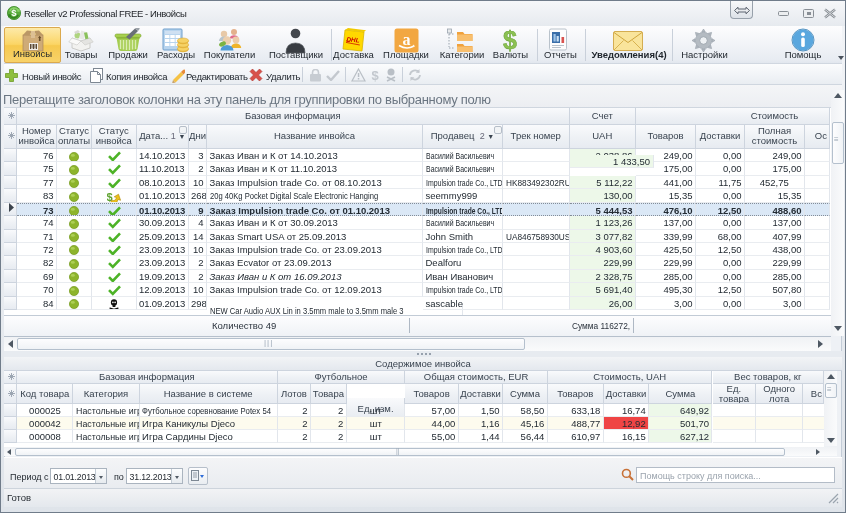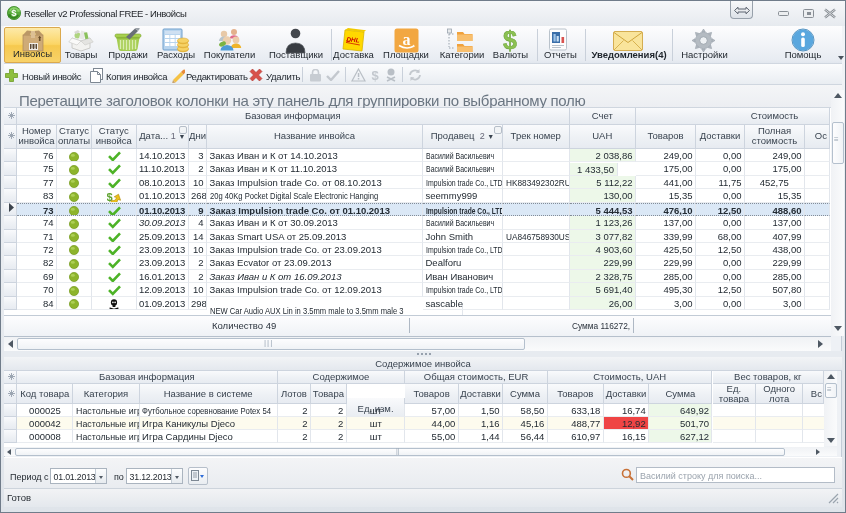--- a/index.html
+++ b/index.html
@@ -287,21 +287,21 @@
 <svg class="abs" style="left:385px;top:68px" width="12" height="14" viewBox="0 0 12 14">
 <circle cx="6" cy="4" r="3.5" fill="#b9bfc6"></circle>
     <path d="M2 9 l8 4 M10 9 l-8 4" stroke="#b9bfc6" stroke-width="1.6"></path>
 </svg>
 <div class="tb2sep" style="left:402px;"></div>
 <svg class="abs" style="left:408px;top:68px" width="14" height="14" viewBox="0 0 14 14">
 <path d="M2 7 a5 5 0 0 1 9 -2.5 M12 7 a5 5 0 0 1 -9 2.5" fill="none" stroke="#c3c8ce" stroke-width="1.8"></path>
 <path d="M11.5 1 v3.8 h-3.8 Z M2.5 13 v-3.8 h3.8 Z" fill="#c3c8ce"></path>
 </svg>
 <div class="abs" style="left:4px;top:85px;width:838px;height:23px;background:linear-gradient(#f4f5f7,#eceef2);border-bottom:1px solid #cfd6df;"></div>
-<div class="abs" style="left:19px;top:92px;color:#6b7682;font-size:15px;letter-spacing:-0.3px;">Перетащите заголовок колонки на эту панель для группировки по выбранному полю</div>
+<div class="abs" style="left:3px;top:92px;color:#6b7682;font-size:13px;letter-spacing:-0.3px;">Перетащите заголовок колонки на эту панель для группировки по выбранному полю</div>
 <div class="gridbox" style="left:4px;top:108px;width:827px;height:243px;border:none;background:#fff;"></div>
 <div class="hd" style="left:4px;top:108px;width:13px;height:16.5px;"></div>
 <svg class="abs" style="left:8px;top:112px" width="7" height="7" viewBox="0 0 9 9">
 <path d="M4.5 0 v9 M0 4.5 h9 M1.4 1.4 l6.2 6.2 M7.6 1.4 l-6.2 6.2" stroke="#9aa4b0" stroke-width="1.2"></path>
 <circle cx="4.5" cy="4.5" r="1.8" fill="#9aa4b0"></circle>
   </svg>
 <div class="hd" style="left:17px;top:108px;width:552.5px;height:16.5px;">
     <div class="hdt">
       <span>Базовая информация</span>
     </div>
@@ -430,21 +430,21 @@
 <div class="cl" style="left:92px;top:162.42px;width:44.5px;height:13.42px;">
     <div style="text-align:center;"><svg width="13" height="11" viewBox="0 0 13 11">
         <path d="M1 5.2 L4.8 9 L12 1.4" fill="none" stroke="#4db327" stroke-width="2.6"></path>
       </svg></div>
   </div>
 <div class="cl" style="left:136.5px;top:162.42px;width:52.5px;height:13.42px;"><span style="letter-spacing:-0.15px;">11.10.2013</span></div>
 <div class="cr" style="left:189px;top:162.42px;width:18px;height:13.42px;">2</div>
 <div class="cl" style="left:207px;top:162.42px;width:216px;height:13.42px;">Заказ Иван и К от 11.10.2013</div>
 <div class="cl" style="left:423px;top:162.42px;width:80px;height:13.42px;"><span style="display:inline-block;transform:scaleX(0.73);transform-origin:0 0;white-space:nowrap;">Василий Васильевич</span></div>
 <div class="cl" style="left:503px;top:162.42px;width:66.5px;height:13.42px;"></div>
-<div class="cr grn" style="left:569.5px;top:163px;width:48px;height:13.42px;text-align:right;">1 433,50</div>
+<div class="cr grn" style="left:569.5px;top:155px;width:84px;height:13.42px;text-align:right;">1 433,50</div>
 <div class="cr" style="left:636px;top:162.42px;width:60px;height:13.42px;">175,00</div>
 <div class="cr" style="left:696px;top:162.42px;width:49px;height:13.42px;">0,00</div>
 <div class="cr" style="left:745px;top:162.42px;width:60px;height:13.42px;">175,00</div>
 <div class="cl" style="left:805px;top:162.42px;width:25px;height:13.42px;"></div>
 <div class="hd" style="left:4px;top:175.84px;width:13px;height:13.42px;"></div>
 <div class="cr" style="left:17px;top:175.84px;width:40px;height:13.42px;">77</div>
 <div class="cl" style="left:57px;top:175.84px;width:35px;height:13.42px;">
     <div style="text-align:center;"><svg width="10" height="10" viewBox="0 0 10 10" style="margin-top:0.5px;">
         <circle cx="5" cy="5" r="4.6" fill="#8db42c"></circle>
         <circle cx="5" cy="5" r="4.6" fill="none" stroke="#74991c" stroke-width="0.7"></circle>
@@ -524,21 +524,21 @@
         <circle cx="5" cy="5" r="4.6" fill="#8db42c"></circle>
         <circle cx="5" cy="5" r="4.6" fill="none" stroke="#74991c" stroke-width="0.7"></circle>
         <ellipse cx="3.8" cy="3.4" rx="2" ry="1.4" fill="#adcf56"></ellipse>
       </svg></div>
   </div>
 <div class="cl" style="left:92px;top:216.1px;width:44.5px;height:13.42px;">
     <div style="text-align:center;"><svg width="13" height="11" viewBox="0 0 13 11">
         <path d="M1 5.2 L4.8 9 L12 1.4" fill="none" stroke="#4db327" stroke-width="2.6"></path>
       </svg></div>
   </div>
-<div class="cl" style="left:136.5px;top:216.1px;width:52.5px;height:13.42px;"><span style="letter-spacing:-0.15px;font-style:italic;">30.09.2013</span></div>
+<div class="cl" style="left:136.5px;top:216.1px;width:52.5px;height:13.42px;"><span style="letter-spacing:-0.15px;">30.09.2013</span></div>
 <div class="cr" style="left:189px;top:216.1px;width:18px;height:13.42px;">4</div>
 <div class="cl" style="left:207px;top:216.1px;width:216px;height:13.42px;">Заказ Иван и К от 30.09.2013</div>
 <div class="cl" style="left:423px;top:216.1px;width:80px;height:13.42px;"><span style="display:inline-block;transform:scaleX(0.73);transform-origin:0 0;white-space:nowrap;">Василий Васильевич</span></div>
 <div class="cl" style="left:503px;top:216.1px;width:66.5px;height:13.42px;"></div>
 <div class="cr grn" style="left:569.5px;top:216.1px;width:66.5px;height:13.42px;">1 123,26</div>
 <div class="cr" style="left:636px;top:216.1px;width:60px;height:13.42px;">137,00</div>
 <div class="cr" style="left:696px;top:216.1px;width:49px;height:13.42px;">0,00</div>
 <div class="cr" style="left:745px;top:216.1px;width:60px;height:13.42px;">137,00</div>
 <div class="cl" style="left:805px;top:216.1px;width:25px;height:13.42px;"></div>
 <div class="hd" style="left:4px;top:229.52px;width:13px;height:13.42px;"></div>
@@ -620,21 +620,21 @@
         <circle cx="5" cy="5" r="4.6" fill="#8db42c"></circle>
         <circle cx="5" cy="5" r="4.6" fill="none" stroke="#74991c" stroke-width="0.7"></circle>
         <ellipse cx="3.8" cy="3.4" rx="2" ry="1.4" fill="#adcf56"></ellipse>
       </svg></div>
   </div>
 <div class="cl" style="left:92px;top:269.78px;width:44.5px;height:13.42px;">
     <div style="text-align:center;"><svg width="13" height="11" viewBox="0 0 13 11">
         <path d="M1 5.2 L4.8 9 L12 1.4" fill="none" stroke="#4db327" stroke-width="2.6"></path>
       </svg></div>
   </div>
-<div class="cl" style="left:136.5px;top:269.78px;width:52.5px;height:13.42px;"><span style="letter-spacing:-0.15px;">16.01.2013</span></div>
+<div class="cl" style="left:136.5px;top:269.78px;width:52.5px;height:13.42px;"><span style="letter-spacing:-0.15px;">19.09.2013</span></div>
 <div class="cr" style="left:189px;top:269.78px;width:18px;height:13.42px;">2</div>
 <div class="cl" style="left:207px;top:269.78px;width:216px;height:13.42px;font-style:italic;">Заказ Иван и К от 16.09.2013</div>
 <div class="cl" style="left:423px;top:269.78px;width:80px;height:13.42px;">Иван Иванович</div>
 <div class="cl" style="left:503px;top:269.78px;width:66.5px;height:13.42px;"></div>
 <div class="cr grn" style="left:569.5px;top:269.78px;width:66.5px;height:13.42px;">2 328,75</div>
 <div class="cr" style="left:636px;top:269.78px;width:60px;height:13.42px;">285,00</div>
 <div class="cr" style="left:696px;top:269.78px;width:49px;height:13.42px;">0,00</div>
 <div class="cr" style="left:745px;top:269.78px;width:60px;height:13.42px;">285,00</div>
 <div class="cl" style="left:805px;top:269.78px;width:25px;height:13.42px;"></div>
 <div class="hd" style="left:4px;top:283.2px;width:13px;height:13.42px;"></div>
@@ -713,21 +713,21 @@
 <path d="M4.5 0 v9 M0 4.5 h9 M1.4 1.4 l6.2 6.2 M7.6 1.4 l-6.2 6.2" stroke="#9aa4b0" stroke-width="1.2"></path>
 <circle cx="4.5" cy="4.5" r="1.8" fill="#9aa4b0"></circle>
   </svg>
 <div class="hd" style="left:17px;top:370.5px;width:260.7px;height:13.8px;">
     <div class="hdt">
       <span>Базовая информация</span>
     </div>
   </div>
 <div class="hd" style="left:277.7px;top:370.5px;width:127.6px;height:13.8px;">
     <div class="hdt">
-      <span>Содержимое</span>
+      <span>Футбольное</span>
     </div>
   </div>
 <div class="hd" style="left:405.3px;top:370.5px;width:142.6px;height:13.8px;">
     <div class="hdt">
       <span>Общая стоимость, EUR</span>
     </div>
   </div>
 <div class="hd" style="left:547.9px;top:370.5px;width:164.6px;height:13.8px;">
     <div class="hdt">
       <span>Стоимость, UAH</span>
@@ -909,17 +909,17 @@
 <svg class="abs" style="left:191px;top:470px" width="8" height="11" viewBox="0 0 8 11">
 <rect x="0.5" y="0.5" width="7" height="10" fill="#eef2f6" stroke="#7d8894" stroke-width="1"></rect>
 <path d="M2 3 h4 M2 5 h4 M2 7 h4" stroke="#7d8894" stroke-width="0.8"></path>
   </svg>
 <div class="arr" style="left:200px;top:475px;border:2.5px solid transparent;border-top:3.5px solid #2e6dd9;border-bottom:none;"></div>
 <svg class="abs" style="left:621px;top:468px" width="13" height="13" viewBox="0 0 13 13">
 <circle cx="5.4" cy="5.4" r="3.9" fill="none" stroke="#c87137" stroke-width="1.6"></circle>
 <path d="M8.3 8.3 L12 12" stroke="#c87137" stroke-width="2"></path>
   </svg>
 <div class="abs" style="left:636px;top:466.5px;width:199px;height:16px;background:#fff;border:1px solid #b3bcc7;"></div>
-<div class="abs" style="left:640px;top:470.5px;color:#9aa3ad;font-size:9px;">Василий строку для поиска...</div>
+<div class="abs" style="left:640px;top:470.5px;color:#9aa3ad;font-size:9px;">Помощь строку для поиска...</div>
 <div class="abs" style="left:4px;top:488px;width:838px;height:19px;background:linear-gradient(#f2f3f5,#e4e8ed);border-top:1px solid #cdd4dc;"></div>
 <div class="abs" style="left:7px;top:492px;color:#1e242b;">Готов</div>
 <svg class="abs" style="left:828px;top:493px" width="11" height="11" viewBox="0 0 11 11">
 <path d="M10 1 L1 10 M10 5 L5 10 M10 9 L9 10" stroke="#9aa4ae" stroke-width="1.2"></path>
   </svg>
 </body></html>

